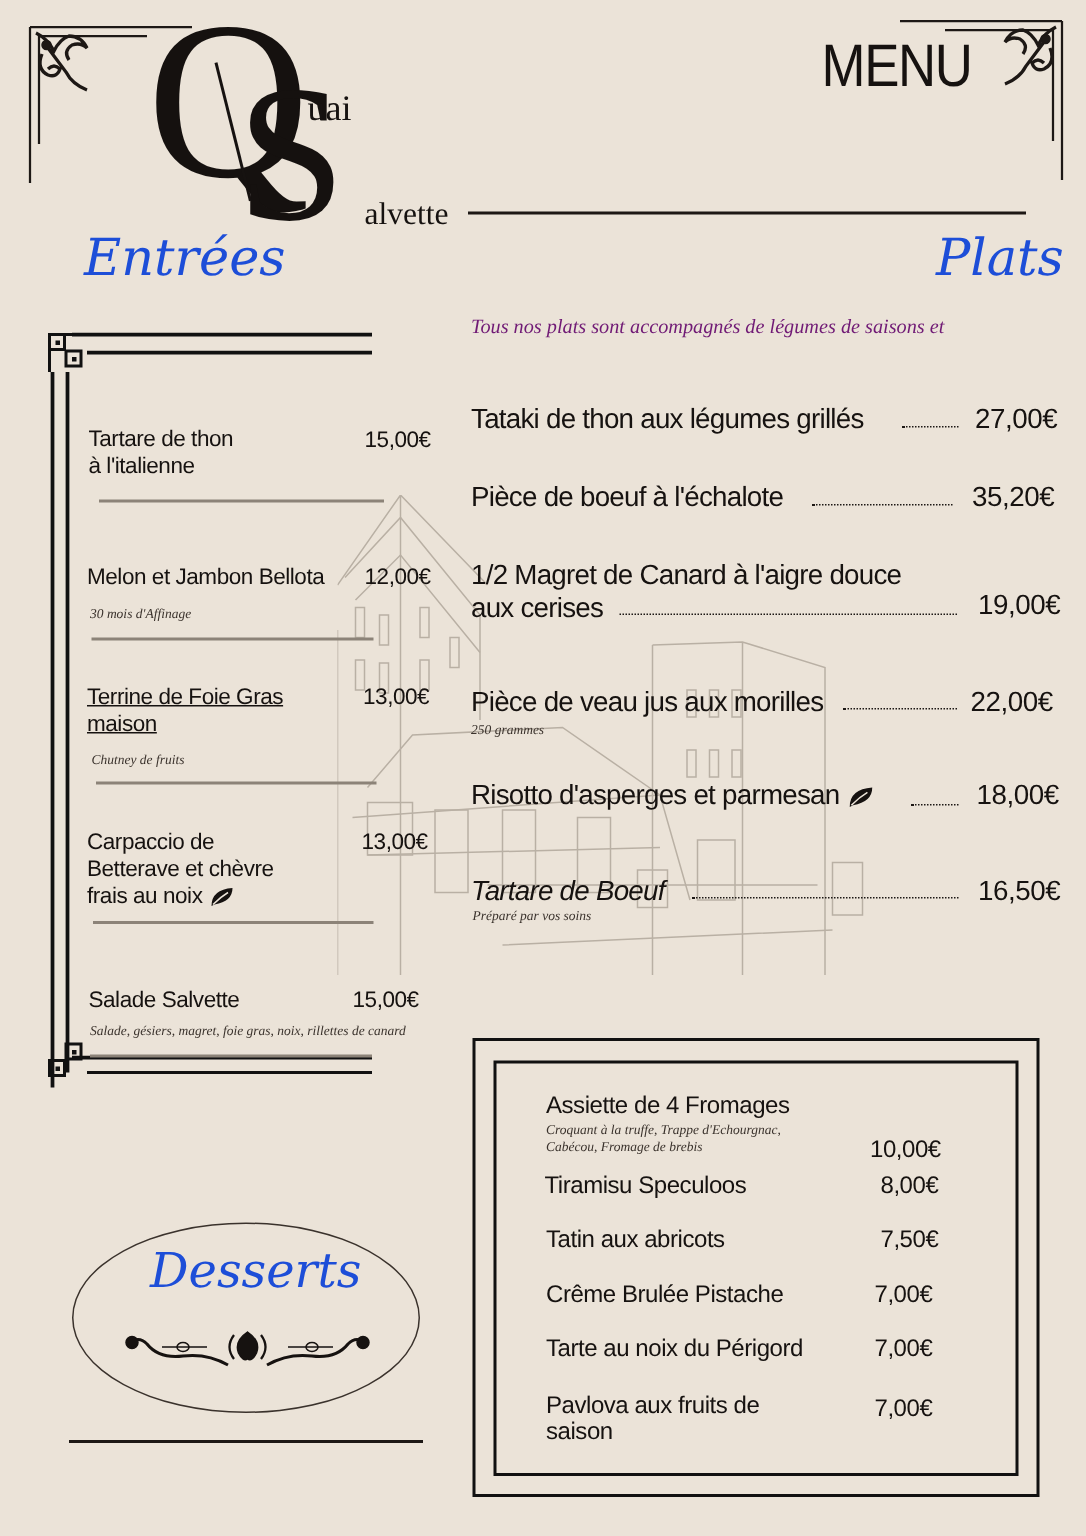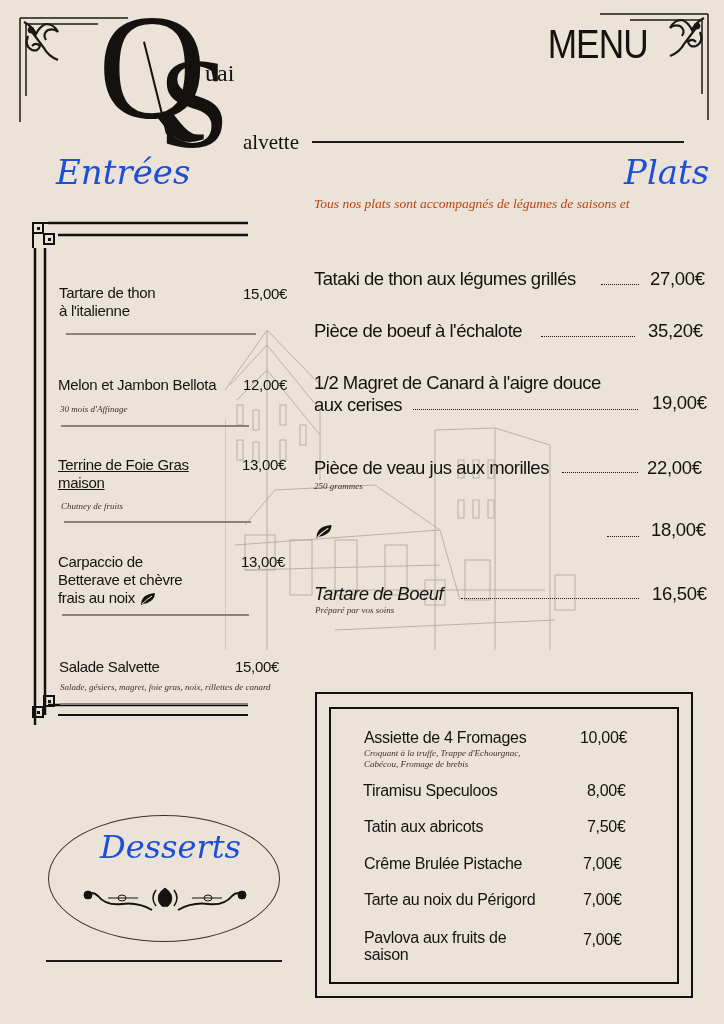--- a/index.html
+++ b/index.html
@@ -195,21 +195,21 @@
   </div>
 </div>
 <div class="abs entree-price" style="left:241px; top:553px;">13,00€</div>
 <div class="abs entree-line" style="left:62px; top:614px; width:187px;"></div>
 
 <div class="abs entree-name" style="left:59px; top:658px;">Salade Salvette</div>
 <div class="abs entree-price" style="left:235px; top:658px;">15,00€</div>
 <div class="abs ital entree-desc" style="left:60px; top:682px; white-space:nowrap;">Salade, gésiers, magret, foie gras, noix, rillettes de canard</div>
 <div class="abs entree-line" style="left:60px; top:703px; width:188px;"></div>
 
-<div class="abs ital" style="left:314px; top:193px; font-size:13.5px; line-height:22px; color:#c2410c;">
+<div class="abs ital" style="left:314px; top:207px; font-size:13.5px; line-height:22px; color:#701a75;">
   <div>Tous nos plats sont accompagnés de légumes de saisons et</div>
 </div>
 
 <div class="abs plat-name" style="left:314px; top:268px;">Tataki de thon aux légumes grillés</div>
 <div class="abs dots" style="left:601px; top:284px; width:38px;"></div>
 <div class="abs plat-price" style="left:650px; top:268px;">27,00€</div>
 
 <div class="abs plat-name" style="left:314px; top:320px;">Pièce de boeuf à l'échalote</div>
 <div class="abs dots" style="left:541px; top:336px; width:94px;"></div>
 <div class="abs plat-price" style="left:648px; top:320px;">35,20€</div>
@@ -218,20 +218,21 @@
 <div class="abs plat-name" style="left:314px; top:394px;">aux cerises</div>
 <div class="abs dots" style="left:413px; top:409px; width:225px;"></div>
 <div class="abs plat-price" style="left:652px; top:392px;">19,00€</div>
 
 <div class="abs plat-name" style="left:314px; top:457px;">Pièce de veau jus aux morilles</div>
 <div class="abs dots" style="left:562px; top:472px; width:76px;"></div>
 <div class="abs plat-price" style="left:647px; top:457px;">22,00€</div>
 <div class="abs ital plat-desc" style="left:314px; top:481px;">250 grammes</div>
 
 <div class="abs plat-name" style="left:314px; top:519px;">
+  <span>Risotto d'asperges et parmesan</span>
   <svg class="leaf" width="20" height="15" viewBox="0 0 18 14">
       <path d="M2 13 Q2 2 16 1 Q16 10 4 12 Z" fill="#161210"></path>
       <path d="M3 12 Q8 7 13 4" stroke="#ebe3d8" stroke-width="1" fill="none"></path>
     </svg>
 </div>
 <div class="abs dots" style="left:607px; top:536px; width:32px;"></div>
 <div class="abs plat-price" style="left:651px; top:519px;">18,00€</div>
 
 <div class="abs plat-name" style="left:314px; top:583px;font-style:italic;">Tartare de Boeuf</div>
 <div class="abs dots" style="left:461px; top:598px; width:178px;"></div>
@@ -253,21 +254,21 @@
   <ellipse cx="126" cy="14" rx="4" ry="3" stroke-width="1"></ellipse>
   <path d="M83 4 Q74 10 77 18 Q80 24 83 22 Q86 24 89 18 Q92 10 83 4 Z" fill="#161210"></path>
   <path d="M74 6 Q68 14 74 22 M92 6 Q98 14 92 22" stroke-width="1.5"></path>
 </svg>
 <div class="abs rule" style="left:46px; top:960px; width:236px; height:2px;"></div>
 
 <div class="abs" style="left:315px; top:692px; width:378px; height:306px; border:2.5px solid #111;"></div>
 <div class="abs" style="left:329px; top:707px; width:350px; height:277px; border:2.5px solid #111;"></div>
 
 <div class="abs dessert-name" style="left:364px; top:729px;">Assiette de 4 Fromages</div>
-<div class="abs dessert-price" style="left:580px; top:729px;">10,00€</div>
+<div class="abs dessert-price" style="left:580px; top:758px;">10,00€</div>
 <div class="abs ital dessert-desc" style="left:364px; top:748px;">
   <div>Croquant à la truffe, Trappe d'Echourgnac,</div>
   <div>Cabécou, Fromage de brebis</div>
 </div>
 
 <div class="abs dessert-name" style="left:363px; top:782px;">Tiramisu Speculoos</div>
 <div class="abs dessert-price" style="left:587px; top:782px;">8,00€</div>
 
 <div class="abs dessert-name" style="left:364px; top:818px;">Tatin aux abricots</div>
 <div class="abs dessert-price" style="left:587px; top:818px;">7,50€</div>

